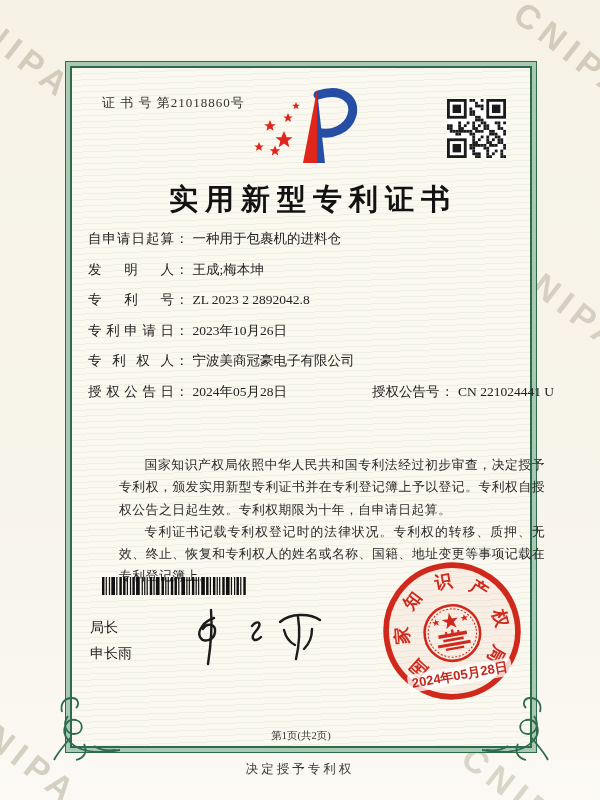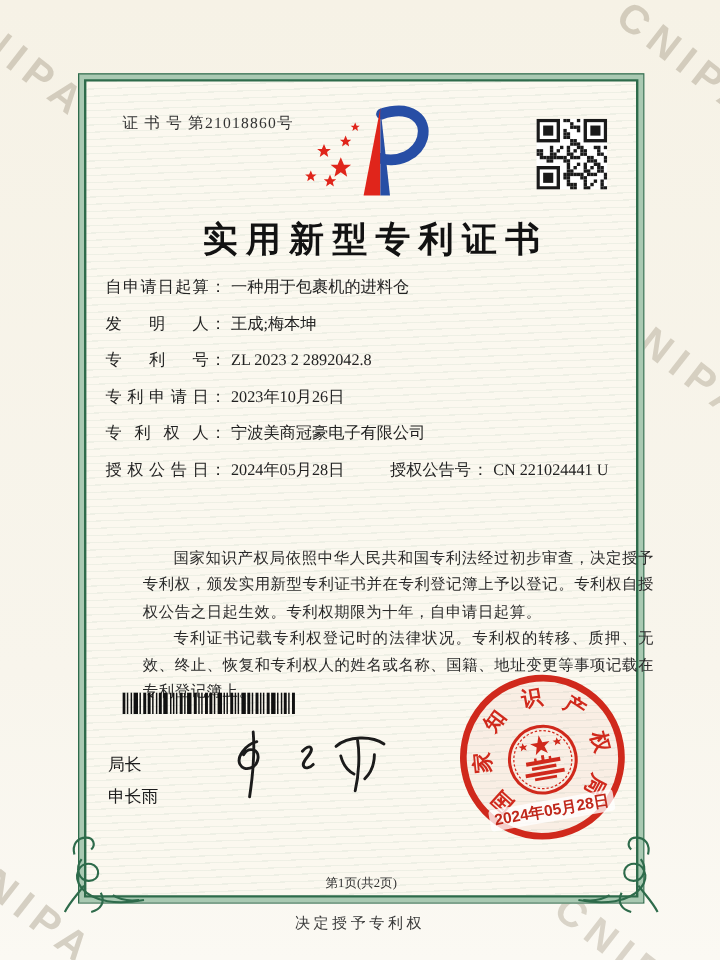--- a/index.html
+++ b/index.html
@@ -21,27 +21,27 @@
   }
   .cert-no{position:absolute;left:36px;top:32px;font-size:13px;letter-spacing:1px;color:#333;}
   .logo{position:absolute;left:178px;top:22px;}
   .qr{position:absolute;left:381px;top:37px;}
   .title{position:absolute;left:0;top:106px;width:100%;margin:12px;text-align:center;
     font-size:29px;font-weight:bold;letter-spacing:7px;color:#121212;}
   .fields{position:absolute;left:22px;top:168px;width:426px;font-size:13.5px;}
   .row{margin-bottom:12.6px;white-space:nowrap;}
   .lbl{display:inline-block;width:86px;text-align:justify;text-align-last:justify;vertical-align:top;}
   .colon{display:inline-block;margin:0 4px 0 1px;}
-  .row7{display:flex;}
+  .row7{display:flex;gap:47px;}
   .pair2{margin-left:38px;}
   .paras{position:absolute;left:22px;top:392px;width:426px;font-size:12.8px;line-height:1.74;
     color:#2a2a2a;text-align:justify;letter-spacing:0.5px;margin-left:31px;}
   .paras p{margin:0;text-indent:2em;}
   .barcode{position:absolute;left:36px;top:515px;}
-  .director{position:absolute;left:24px;top:564px;font-family:Liberation Mono, monospace;
+  .director{position:absolute;left:24px;top:552px;font-family:Liberation Sans, sans-serif;
     font-size:14px;line-height:26px;color:#1d1d1d;}
   .signature{position:absolute;left:118px;top:544px;}
   .seal{position:absolute;left:314px;top:497px;width:144px;height:144px;transform:rotate(-10deg);}
   .seal-date{position:absolute;left:50%;top:108px;transform:translateX(-50%);
     background:rgba(255,255,255,0.78);border-radius:3px;padding:0 4px;
     font-family:"Liberation Sans","DejaVu Sans",sans-serif;font-weight:bold;font-size:13px;
     color:#c0281c;white-space:nowrap;}
   .page-num{position:absolute;left:0;bottom:9px;width:100%;text-align:center;font-size:10.5px;color:#333;}
   .flourish{position:absolute;bottom:-12px;}
   .flourish.fl-left{left:-16px;}

